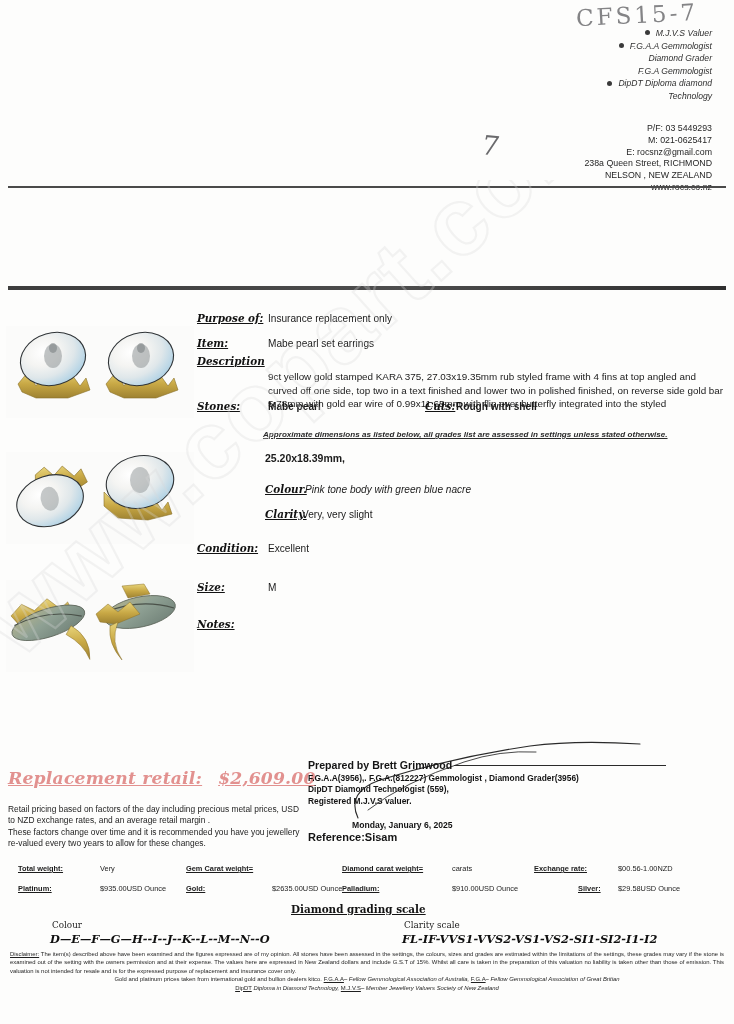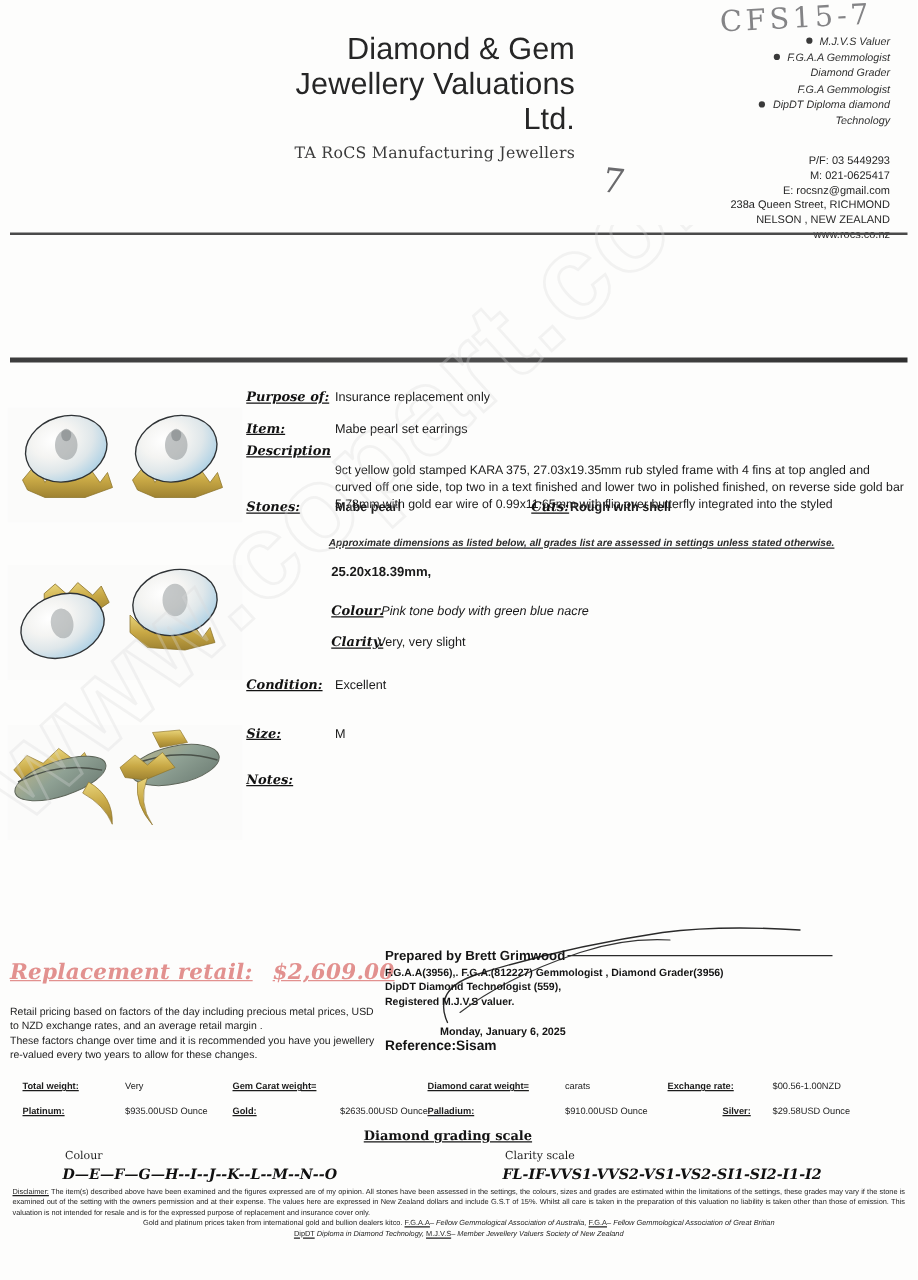--- a/index.html
+++ b/index.html
@@ -263,26 +263,20 @@
 <div id="page">
 
   <svg class="watermark" viewBox="0 0 820 700">
     <text class="wm-text" x="60" y="480" transform="rotate(-42 60 480)">www.copart.co.nz</text>
   </svg>
 
   <div class="hdr">
 
     <div class="hand-code">CFS15-7</div>
 
-    <div class="brand">
-      <div class="brand-l1">Diamond &amp; Gem</div>
-      <div class="brand-l2">Jewellery Valuations</div>
-      <div class="brand-l3">Ltd.</div>
-      <div class="brand-sub">TA RoCS Manufacturing Jewellers</div>
-    </div>
 
     <div class="hand-seven">7</div>
 
     <div class="creds">
       <div class="cred-row">
         <span class="bullet"></span><span>M.J.V.S Valuer</span>
       </div>
       <div class="cred-row">
         <span class="bullet"></span><span>F.G.A.A Gemmologist</span>
       </div>

